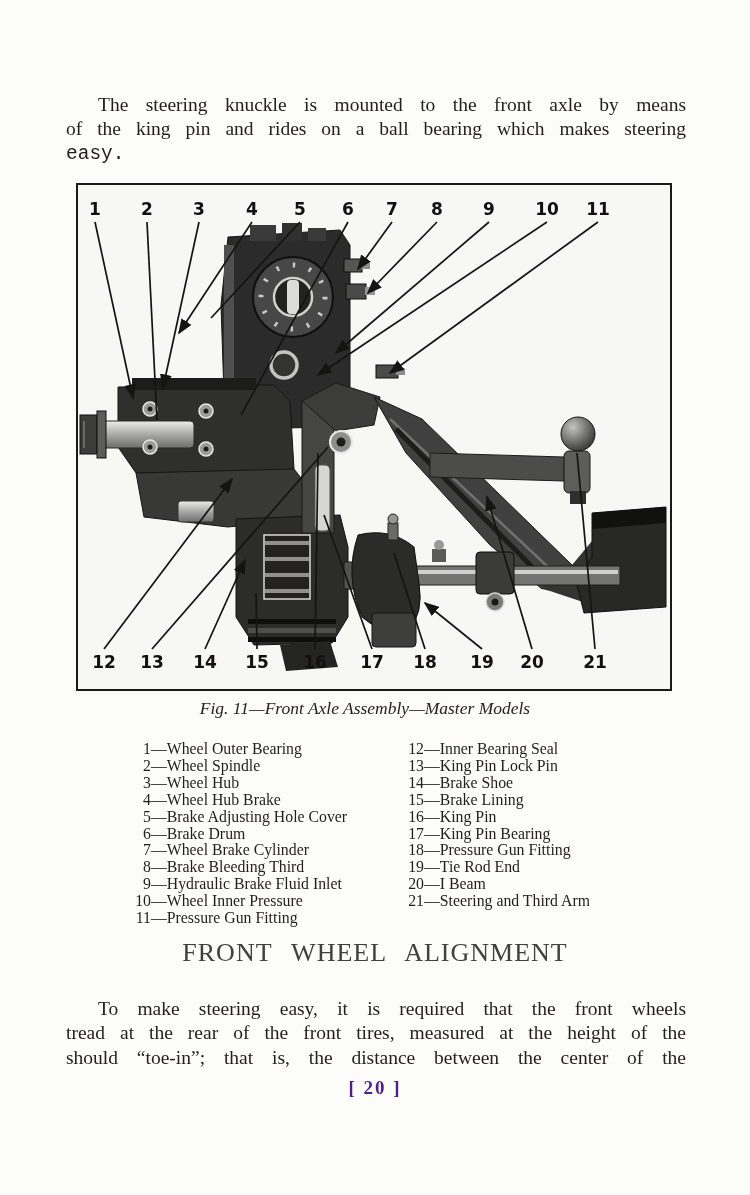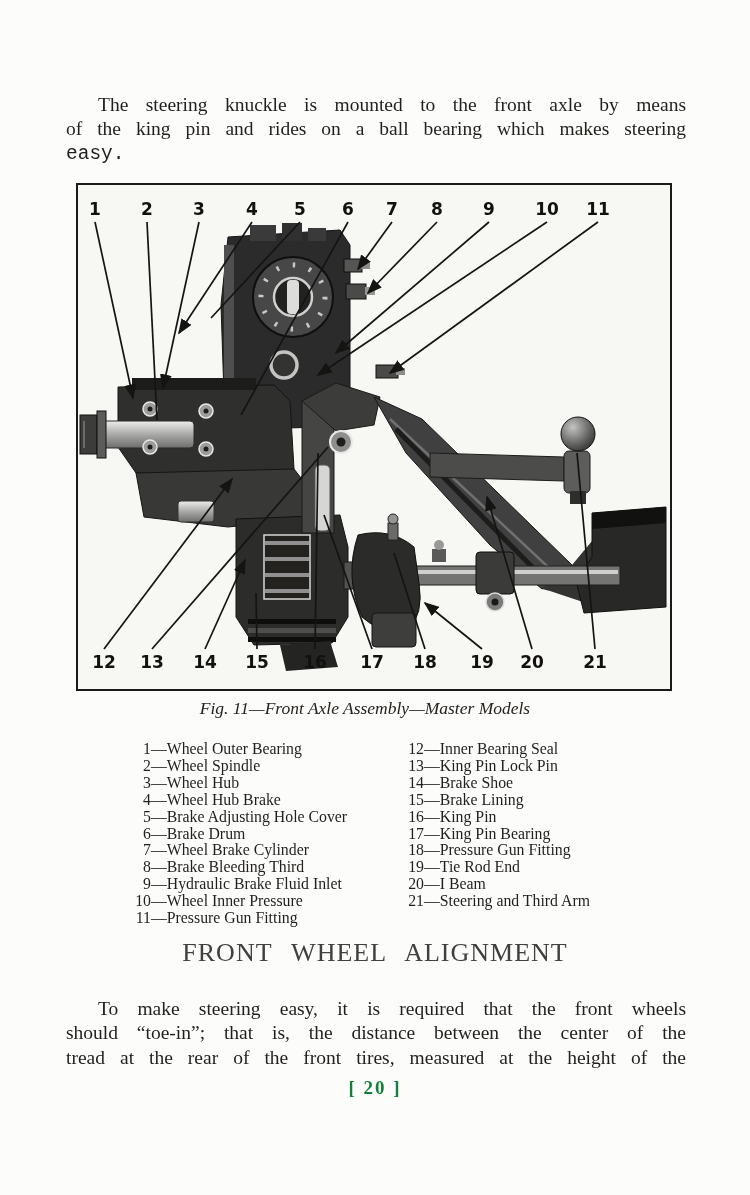--- a/index.html
+++ b/index.html
@@ -37,21 +37,21 @@
   .colL .part-num{width:20px;}
   .colR .part-num{width:26px;}
   
   .section-heading{
     position:absolute;left:0;top:938px;width:750px;margin:0;text-align:center;
     font-size:26px;font-weight:500;letter-spacing:1px;word-spacing:12px;
     font-family:"Liberation Serif","DejaVu Serif",serif;color:#404040;
   }
   .page-number{
     position:absolute;left:0;top:1077px;width:750px;text-align:center;
-    font-size:19px;font-weight:bold;letter-spacing:2px;color:#15803d;
+    font-size:19px;font-weight:bold;letter-spacing:2px;color:#4c1d95;
   }
 </style>
 </head>
 <body>
 
 <div class="page">
 
   <div class="body-text" id="para1">
       <div class="line indent">The steering knuckle is mounted to the front axle by means</div>
       <div class="line">of the king pin and rides on a ball bearing which makes steering</div>
@@ -335,18 +335,18 @@
           <span>—</span>
           <span>Steering and Third Arm</span>
         </div>
       </div>
   </div>
 
   <h2 class="section-heading">FRONT WHEEL ALIGNMENT</h2>
 
   <div class="body-text" id="para2">
       <div class="line indent">To make steering easy, it is required that the front wheels</div>
+      <div class="line">tread at the rear of the front tires, measured at the height of the</div>
       <div class="line">should “toe-in”; that is, the distance between the center of the</div>
-      <div class="line">tread at the rear of the front tires, measured at the height of the</div>
     </div>
 
   <div class="page-number">[ 20 ]</div>
 </div>
 
 </body></html>

